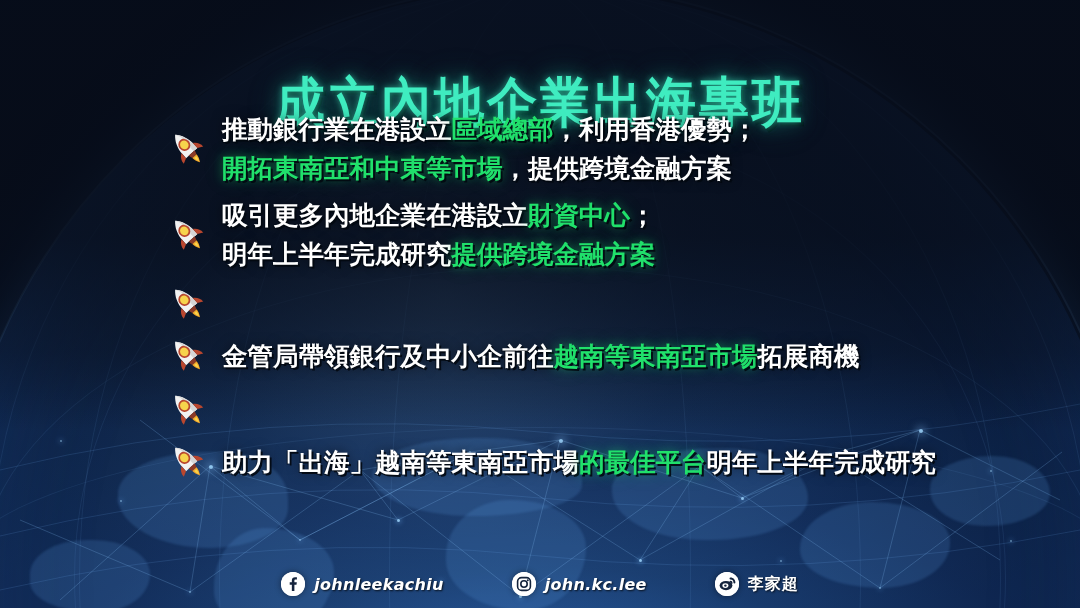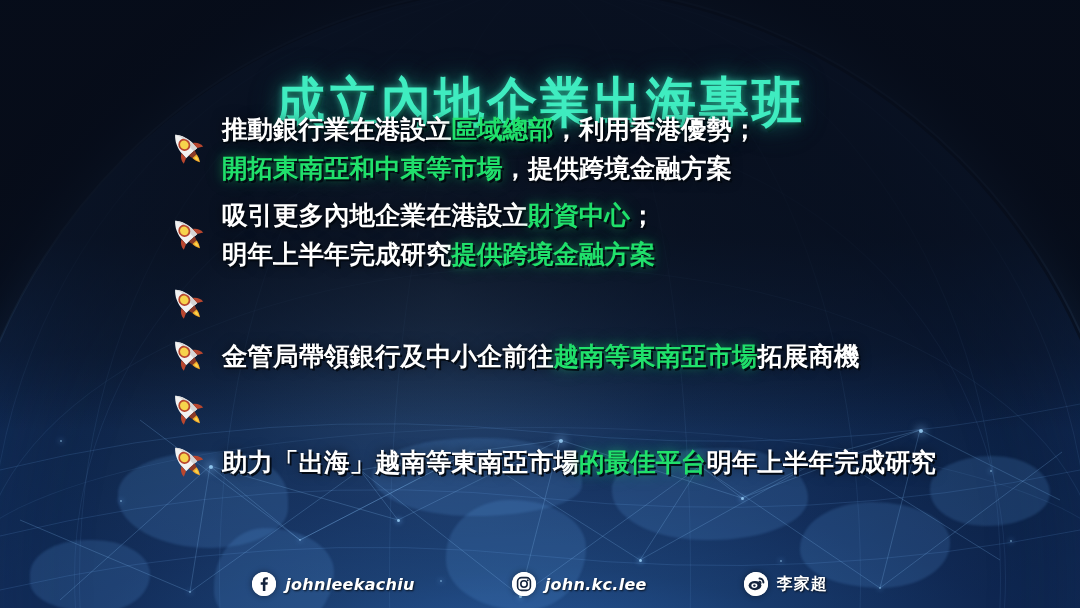--- a/index.html
+++ b/index.html
@@ -178,21 +178,21 @@
 
   
   .footer {
     position: absolute;
     left: 0;
     bottom: 12px;
     width: 100%;
     display: flex;
     justify-content: center;
     align-items: center;
-    gap: 97px;
+    gap: 68px;
   }
   .social {
     display: flex;
     align-items: center;
     gap: 9px;
   }
   .social .badge {
     width: 24px;
     height: 24px;
     border-radius: 50%;

